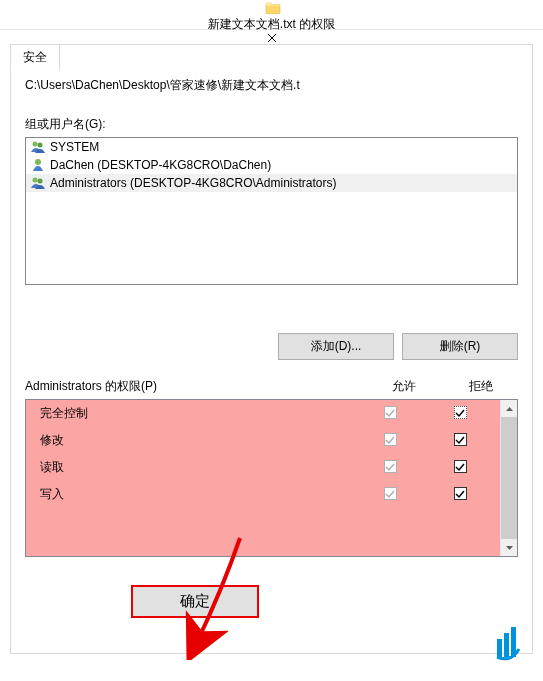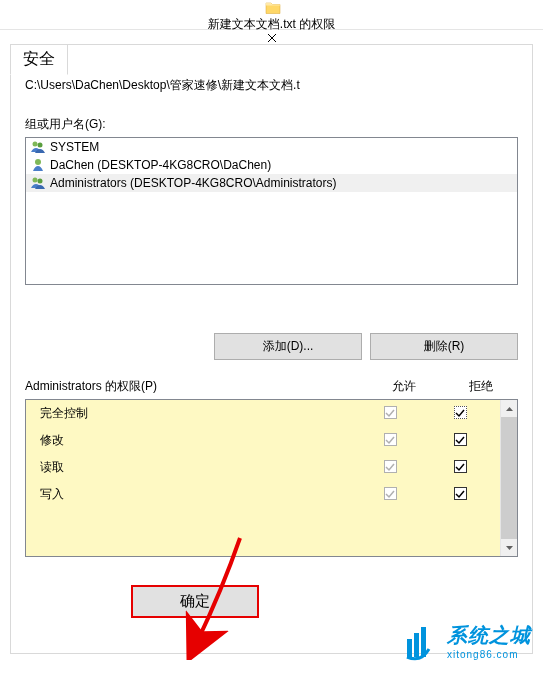--- a/index.html
+++ b/index.html
@@ -6,42 +6,42 @@
     body { background: #fff; width: 543px; height: 681px; overflow: hidden; position: relative; }
     
     .titlebar { height: 30px; display: flex; align-items: center; border-bottom: 1px solid #e5e5e5; background: #fff; flex-direction: column; }
     .titlebar-icon { width: 16px; height: 16px; margin-left: 8px; margin-right: 6px; }
     .titlebar-text { flex: 1; font-size: 12px; color: #000; }
     .close-btn { width: 45px; height: 30px; display: flex; align-items: center; justify-content: center; cursor: default; }
     .close-btn svg { width: 10px; height: 10px; }
     
     .content-area { padding: 14px 10px 10px 10px; height: calc(100% - 30px); position: relative; }
     .tab-container { border: 1px solid #d9d9d9; height: 610px; position: relative; }
-    .tab { position: absolute; top: -1px; left: -1px; background: #fff; border: 1px solid #d9d9d9; border-bottom: 1px solid #fff; padding: 4px 12px; font-size: 16px; z-index: 2; }
+    .tab { position: absolute; top: -1px; left: -1px; background: #fff; border: 1px solid #d9d9d9; border-bottom: 1px solid #fff; padding: 4px 12px; font-size: 12px; z-index: 2; }
     .tab-body { padding: 18px 14px 12px 14px; height: 100%; display: flex; flex-direction: column; }
     
     .object-row { display: flex; margin-bottom: 22px; margin-top: 14px; }
     .object-label { width: 115px; }
     .object-path { flex: 1; }
     
     .group-label { margin-bottom: 4px; }
     .users-list { border: 1px solid #828790; height: 148px; background: #fff; overflow: auto; }
     .user-item { display: flex; align-items: center; padding: 1px 4px; gap: 4px; }
     .user-item.selected { background: #f0f0f0; }
     .user-icon { width: 16px; height: 16px; flex-shrink: 0; }
     
     .btn-row { display: flex; justify-content: flex-end; gap: 8px; margin-top: 48px; margin-bottom: 18px; }
-    .win-btn { border: 1px solid #adadad; background: #e1e1e1; padding: 4px 0; width: 148px; text-align: center; cursor: default; font-size: 12px; }
+    .win-btn { border: 1px solid #adadad; background: #e1e1e1; padding: 4px 0; width: 116px; text-align: center; cursor: default; font-size: 12px; }
     
     .perm-header { display: flex; margin-bottom: 4px; }
     .perm-header-label { flex: 1; }
     .perm-header-col { width: 80px; text-align: center; }
     .perm-header-col:last-child { width: 74px; }
     
-    .perm-table { border: 1px solid #828790; height: 158px; background: #fef9c3; display: flex; }
+    .perm-table { border: 1px solid #828790; height: 158px; background: #fca5a5; display: flex; }
     .perm-rows { flex: 1; }
     .perm-row { display: flex; align-items: center; padding: 5px 10px 5px 14px; }
     .perm-name { flex: 1; }
     .perm-cb { width: 80px; text-align: center; }
     .perm-cb:last-of-type { width: 60px; }
     .scrollbar-track { width: 17px; background: #f0f0f0; border-left: 1px solid #e5e5e5; display: flex; flex-direction: column; }
     .scroll-arrow { height: 17px; display: flex; align-items: center; justify-content: center; }
     .scroll-thumb { flex: 1; background: #cdcdcd; margin: 0; }
     
     .checkbox-visual { display: inline-flex; width: 13px; height: 13px; border: 1px solid #333; background: #fff; align-items: center; justify-content: center; }
@@ -219,18 +219,14 @@
     <path d="M58 8 Q 40 60 15 112" stroke="#e60000" stroke-width="4" fill="none" marker-end="url(#ah)"></path>
   </svg>
 
   <div class="watermark">
     <svg width="40" height="40" viewBox="0 0 40 40">
       <rect x="6" y="18" width="5" height="18" fill="#0093dd"></rect>
       <rect x="13" y="12" width="5" height="24" fill="#0093dd"></rect>
       <rect x="20" y="6" width="5" height="30" fill="#0093dd"></rect>
       <path d="M6 36 q14 6 22 -8" stroke="#0093dd" stroke-width="3" fill="none"></path>
     </svg>
-    <div class="wm-text">
-      <span class="wm-cn">系统之城</span>
-      <span class="wm-en">xitong86.com</span>
-    </div>
   </div>
 </div>
 
 </body></html>

